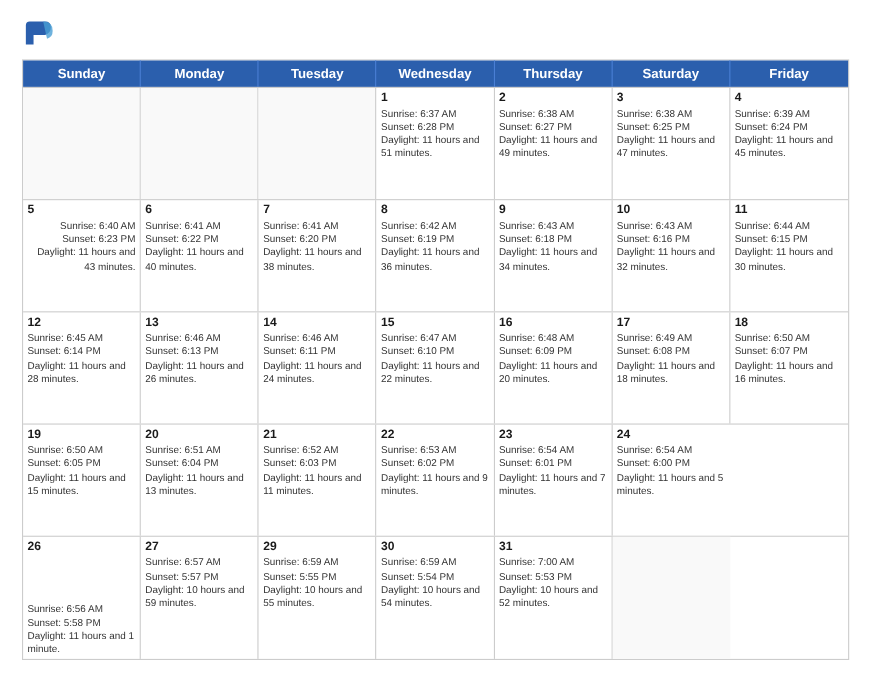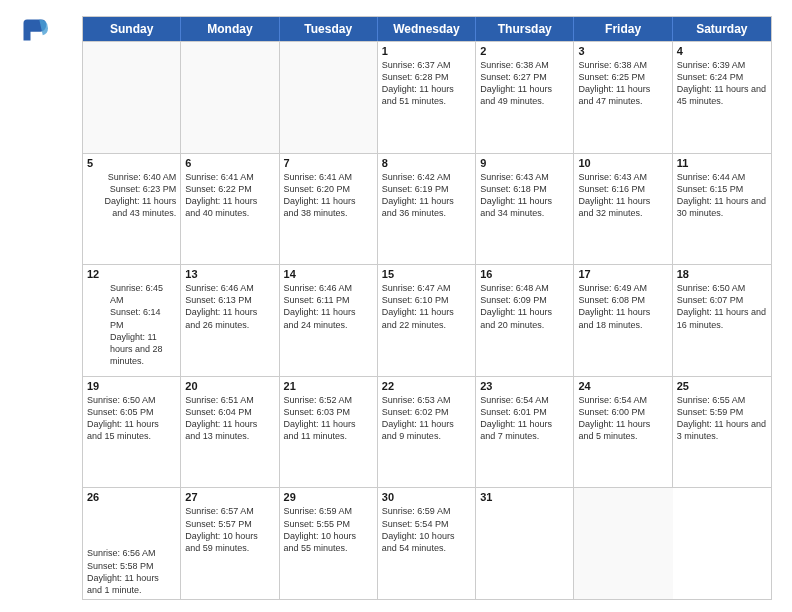--- a/index.html
+++ b/index.html
@@ -8,21 +8,21 @@
       height: 612px;
       font-family: Arial, sans-serif;
       background: #fff;
       overflow: hidden;
     }
     .page {
       width: 792px;
       height: 612px;
       padding: 16px 20px 12px 20px;
       display: flex;
-      gap: 30px;
+      flex-direction: column;
     }
     .header {
       display: flex;
       align-items: flex-start;
       justify-content: space-between;
       margin-bottom: 10px;
     }
     .logo {
       display: flex;
       align-items: center;
@@ -127,22 +127,22 @@
     </div>
   </div>
 
   <div class="calendar">
     <div class="calendar-header">
     <div class="day-header">Sunday</div>
         <div class="day-header">Monday</div>
         <div class="day-header">Tuesday</div>
         <div class="day-header">Wednesday</div>
         <div class="day-header">Thursday</div>
+        <div class="day-header">Saturday</div>
         <div class="day-header">Friday</div>
-        <div class="day-header">Saturday</div>
       </div>
     <div class="calendar-body">
     <div class="calendar-row">
           <div class="calendar-cell empty"></div>
           <div class="calendar-cell empty"></div>
           <div class="calendar-cell empty"></div>
           <div class="calendar-cell">
             <div class="cell-day">1</div>
             <div class="cell-info" style="white-space: pre-line;">Sunrise: 6:37 AM
 Sunset: 6:28 PM
@@ -207,21 +207,21 @@
           <div class="calendar-cell">
             <div class="cell-day">11</div>
             <div class="cell-info" style="white-space: pre-line;">Sunrise: 6:44 AM
 Sunset: 6:15 PM
 Daylight: 11 hours and 30 minutes.</div>
           </div>
         </div>
         <div class="calendar-row">
           <div class="calendar-cell">
             <div class="cell-day">12</div>
-            <div class="cell-info" style="white-space: pre-line; margin-left: 23px;">Sunrise: 6:45 AM
+            <div class="cell-info" style="white-space: pre-line;">Sunrise: 6:45 AM
 Sunset: 6:14 PM
 Daylight: 11 hours and 28 minutes.</div>
           </div>
           <div class="calendar-cell">
             <div class="cell-day">13</div>
             <div class="cell-info" style="white-space: pre-line;">Sunrise: 6:46 AM
 Sunset: 6:13 PM
 Daylight: 11 hours and 26 minutes.</div>
           </div>
           <div class="calendar-cell">
@@ -285,26 +285,20 @@
             <div class="cell-info" style="white-space: pre-line;">Sunrise: 6:54 AM
 Sunset: 6:01 PM
 Daylight: 11 hours and 7 minutes.</div>
           </div>
           <div class="calendar-cell">
             <div class="cell-day">24</div>
             <div class="cell-info" style="white-space: pre-line;">Sunrise: 6:54 AM
 Sunset: 6:00 PM
 Daylight: 11 hours and 5 minutes.</div>
           </div>
-          <div class="calendar-cell">
-            <div class="cell-day">25</div>
-            <div class="cell-info" style="white-space: pre-line;">Sunrise: 6:55 AM
-Sunset: 5:59 PM
-Daylight: 11 hours and 3 minutes.</div>
-          </div>
         </div>
         <div class="calendar-row">
           <div class="calendar-cell">
             <div class="cell-day">26</div>
             <div class="cell-info" style="white-space: pre-line; margin-top: 44px;">Sunrise: 6:56 AM
 Sunset: 5:58 PM
 Daylight: 11 hours and 1 minute.</div>
           </div>
           <div class="calendar-cell">
             <div class="cell-day">27</div>
@@ -319,18 +313,21 @@
 Daylight: 10 hours and 55 minutes.</div>
           </div>
           <div class="calendar-cell">
             <div class="cell-day">30</div>
             <div class="cell-info" style="white-space: pre-line;">Sunrise: 6:59 AM
 Sunset: 5:54 PM
 Daylight: 10 hours and 54 minutes.</div>
           </div>
           <div class="calendar-cell">
             <div class="cell-day">31</div>
+            <div class="cell-info" style="white-space: pre-line;">Sunrise: 7:00 AM
+Sunset: 5:53 PM
+Daylight: 10 hours and 52 minutes.</div>
           </div>
           <div class="calendar-cell empty"></div>
         </div>
       </div>
   </div>
 </div>
 
 </body></html>

